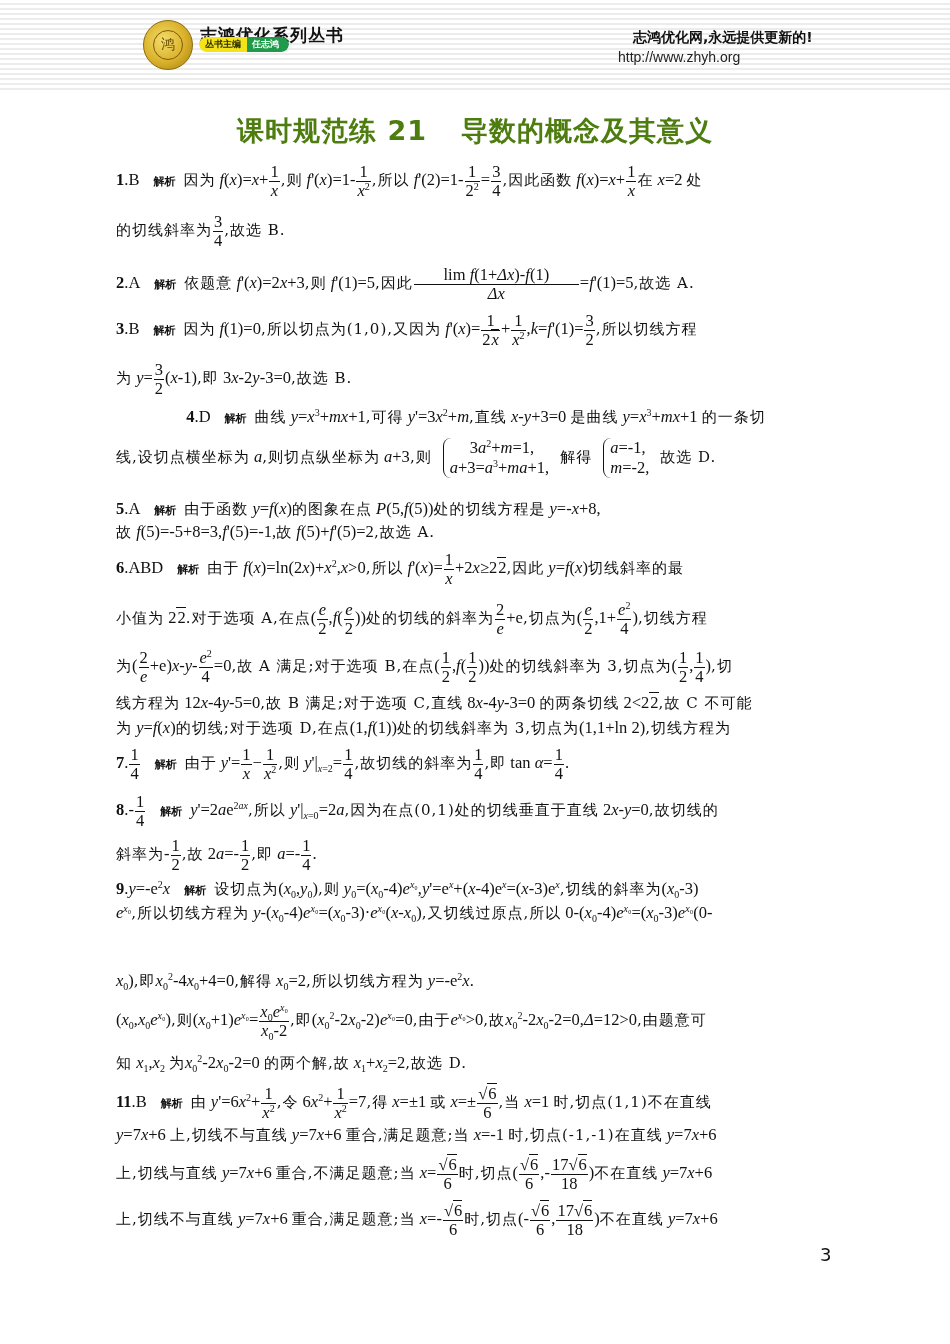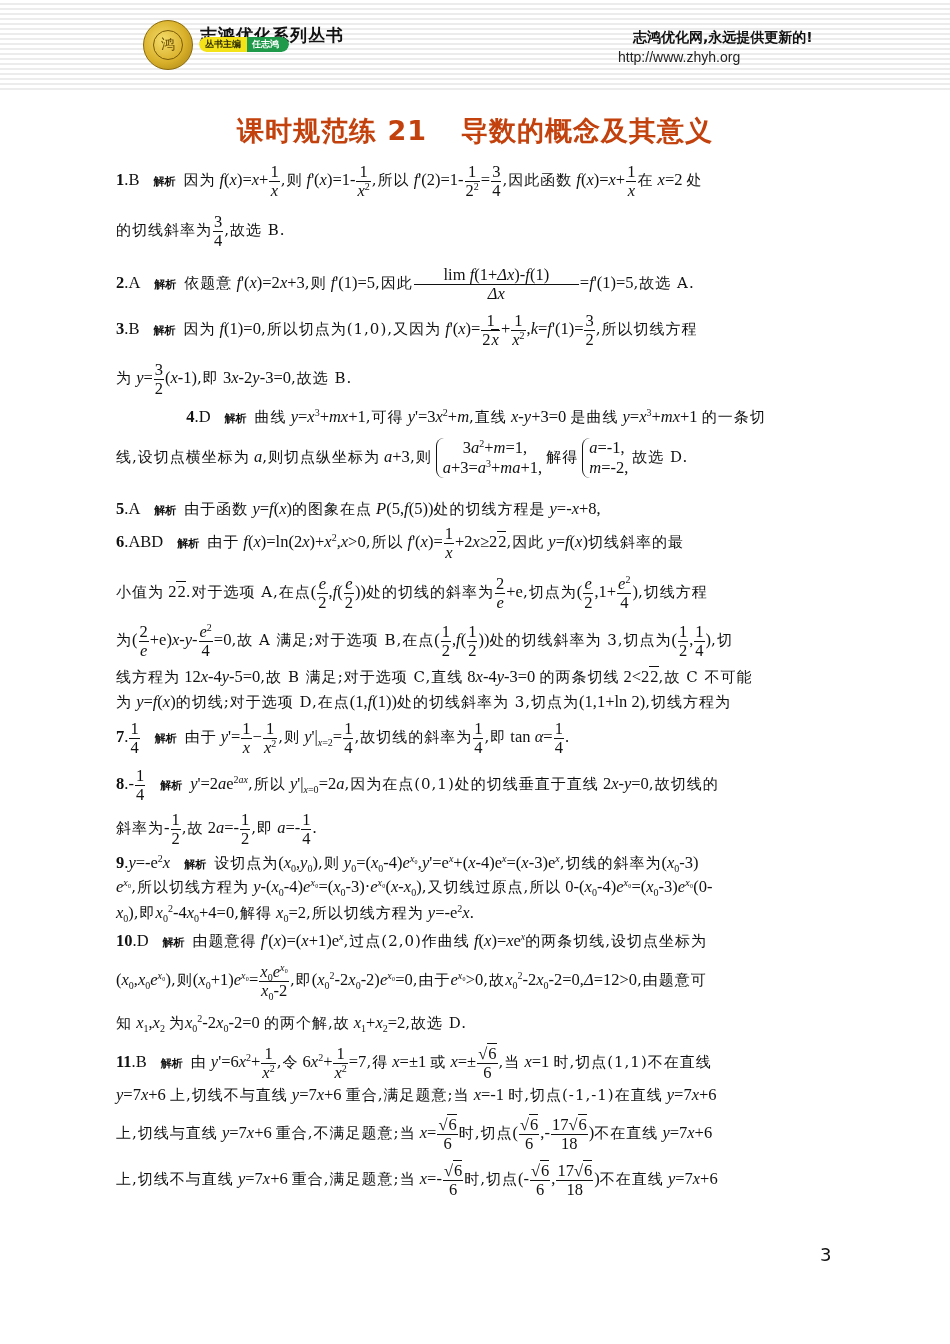--- a/index.html
+++ b/index.html
@@ -15,35 +15,35 @@
   .series-title { position:absolute; left:200px; top:24px; font-family:"DejaVu Sans",sans-serif; font-weight:bold;
                   font-size:17px; color:#111; letter-spacing:1px; }
   .editor-pill { position:absolute; left:199px; top:37px; height:15px; display:flex; border-radius:8px; overflow:hidden;
                  font-family:"DejaVu Sans",sans-serif; font-size:9px; font-weight:bold; }
   .editor-pill .l { background:#f3e318; color:#2a2a00; padding:0 6px; line-height:15px; border-radius:8px 0 0 8px; }
   .editor-pill .r { background:#1f9a4a; color:#fff; padding:0 10px 0 5px; line-height:15px; border-radius:0 8px 8px 0; }
   .slogan { position:absolute; left:633px; top:29px; font-family:"DejaVu Sans",sans-serif; font-weight:bold; font-size:14px; color:#111; }
   .url { position:absolute; left:618px; top:49px; font-family:"Liberation Sans",sans-serif; font-size:14px; color:#222; }
 
   .page-title { position:absolute; left:0; width:950px; top:113px; text-align:center;
-                font-family:"DejaVu Sans",sans-serif; font-weight:bold; font-size:27px; color:#c2410c; letter-spacing:1px; }
+                font-family:"DejaVu Sans",sans-serif; font-weight:bold; font-size:27px; color:#4d7c0f; letter-spacing:1px; }
   .page-title .gap { display:inline-block; width:34px; }
 
   .content { position:absolute; left:116px; top:160px; width:720px; font-size:16.5px; line-height:22px; }
   .para { position:relative; margin:0; white-space:nowrap; }
   .num { font-weight:bold; }
   .jx { font-family:"DejaVu Sans",sans-serif; font-weight:bold; font-size:11px; margin:0 8px 0 14px; }
   .zh { font-family:"DejaVu Serif",serif; font-size:15px; letter-spacing:1px; }
   i { font-style:italic; }
   .frac { display:inline-block; vertical-align:middle; text-align:center; margin:0 1px; line-height:18px; }
   .frac > span { display:block; padding:0 1px; }
   .frac > span.top { border-bottom:1px solid #111; }
   sup, sub { font-size:10px; line-height:0; }
   .sqrt { border-top:1px solid #111; padding-left:1px; }
-  .brace { display:inline-block; vertical-align:middle; border-left:1.5px solid #111; border-radius:8px 0 0 8px; padding-left:6px; line-height:20px; margin:0 4px; }
+  .brace { display:inline-block; vertical-align:middle; border-left:1.5px solid #111; border-radius:8px 0 0 8px; padding-left:6px; line-height:20px; margin:0 11px; }
   .page-num { position:absolute; left:820px; top:1244px; font-family:"DejaVu Sans",sans-serif; font-size:18px; color:#111; }
 </style>
 </head>
 <body>
 
 <div class="header">
   <div class="logo">
     <div class="logo-inner">鸿</div>
   </div>
   <div class="series-title">志鸿优化系列丛书</div>
@@ -82,20 +82,23 @@
   <div class="para" style="height:30px; line-height:30px;text-align:center;">
     <span class="num">4</span>.<span>D</span><span class="jx">解析</span><span class="zh">曲线</span> <i>y</i>=<i>x</i><sup>3</sup>+<i>mx</i>+1<span class="zh">,可得</span> <i>y</i>'=3<i>x</i><sup>2</sup>+<i>m</i><span class="zh">,直线</span> <i>x</i>-<i>y</i>+3=0 <span class="zh">是曲线</span> <i>y</i>=<i>x</i><sup>3</sup>+<i>mx</i>+1 <span class="zh">的一条切</span>
   </div>
   <div class="para" style="height:50px; line-height:50px;">
     <span class="zh">线,设切点横坐标为</span> <i>a</i><span class="zh">,则切点纵坐标为</span> <i>a</i>+3<span class="zh">,则</span><span class="brace"><span style="display:block;padding-left:20px;">3<i>a</i><sup>2</sup>+<i>m</i>=1,</span><span style="display:block;"><i>a</i>+3=<i>a</i><sup>3</sup>+<i>ma</i>+1,</span></span><span class="zh">解得</span><span class="brace"><span style="display:block;"><i>a</i>=-1,</span><span style="display:block;"><i>m</i>=-2,</span></span><span class="zh">故选 D.</span>
   </div>
 
   <div class="para" style="height:24px; line-height:26px; margin-top:14px;">
     <span class="num">5</span>.<span>A</span><span class="jx">解析</span><span class="zh">由于函数</span> <i>y</i>=<i>f</i>(<i>x</i>)<span class="zh">的图象在点</span> <i>P</i>(5,<i>f</i>(5))<span class="zh">处的切线方程是</span> <i>y</i>=-<i>x</i>+8,
   </div>
+  <div class="para" style="height:26px; line-height:24px;">
+    <span class="zh">故</span> <i>f</i>(5)=-5+8=3,<i>f</i>'(5)=-1,<span class="zh">故</span> <i>f</i>(5)+<i>f</i>'(5)=2<span class="zh">,故选 A.</span>
+  </div>
 
   <div class="para" style="height:48px; line-height:44px;">
     <span class="num">6</span>.<span>ABD</span><span class="jx">解析</span><span class="zh">由于</span> <i>f</i>(<i>x</i>)=ln(2<i>x</i>)+<i>x</i><sup>2</sup>,<i>x</i>&gt;0<span class="zh">,所以</span> <i>f</i>'(<i>x</i>)=<span class="frac"><span class="top">1</span><span><i>x</i></span></span>+2<i>x</i>≥2<span class="sqrt">2</span><span class="zh">,因此</span> <i>y</i>=<i>f</i>(<i>x</i>)<span class="zh">切线斜率的最</span>
   </div>
   <div class="para" style="height:48px; line-height:48px;">
     <span class="zh">小值为</span> 2<span class="sqrt">2</span><span class="zh">.对于选项 A,在点</span>(<span class="frac"><span class="top"><i>e</i></span><span>2</span></span>,<i>f</i>(<span class="frac"><span class="top"><i>e</i></span><span>2</span></span>))<span class="zh">处的切线的斜率为</span><span class="frac"><span class="top">2</span><span><i>e</i></span></span>+e<span class="zh">,切点为</span>(<span class="frac"><span class="top"><i>e</i></span><span>2</span></span>,1+<span class="frac"><span class="top"><i>e</i><sup>2</sup></span><span>4</span></span>)<span class="zh">,切线方程</span>
   </div>
   <div class="para" style="height:48px; line-height:48px;">
     <span class="zh">为</span>(<span class="frac"><span class="top">2</span><span><i>e</i></span></span>+e)<i>x</i>-<i>y</i>-<span class="frac"><span class="top"><i>e</i><sup>2</sup></span><span>4</span></span>=0<span class="zh">,故 A 满足;对于选项 B,在点</span>(<span class="frac"><span class="top">1</span><span>2</span></span>,<i>f</i>(<span class="frac"><span class="top">1</span><span>2</span></span>))<span class="zh">处的切线斜率为 3,切点为</span>(<span class="frac"><span class="top">1</span><span>2</span></span>,<span class="frac"><span class="top">1</span><span>4</span></span>)<span class="zh">,切</span>
   </div>
@@ -116,27 +119,24 @@
   <div class="para" style="height:40px; line-height:40px;">
     <span class="zh">斜率为</span>-<span class="frac"><span class="top">1</span><span>2</span></span><span class="zh">,故</span> 2<i>a</i>=-<span class="frac"><span class="top">1</span><span>2</span></span><span class="zh">,即</span> <i>a</i>=-<span class="frac"><span class="top">1</span><span>4</span></span>.
   </div>
 
   <div class="para" style="height:26px; line-height:30px;">
     <span class="num">9</span>.<i>y</i>=-e<sup>2</sup><i>x</i><span class="jx">解析</span><span class="zh">设切点为</span>(<i>x</i><sub>0</sub>,<i>y</i><sub>0</sub>)<span class="zh">,则</span> <i>y</i><sub>0</sub>=(<i>x</i><sub>0</sub>-4)<i>e</i><sup><i>x</i>₀</sup>,<i>y</i>'=e<sup><i>x</i></sup>+(<i>x</i>-4)e<sup><i>x</i></sup>=(<i>x</i>-3)e<sup><i>x</i></sup><span class="zh">,切线的斜率为</span>(<i>x</i><sub>0</sub>-3)
   </div>
   <div class="para" style="height:26px; line-height:26px;">
     <i>e</i><sup><i>x</i>₀</sup><span class="zh">,所以切线方程为</span> <i>y</i>-(<i>x</i><sub>0</sub>-4)<i>e</i><sup><i>x</i>₀</sup>=(<i>x</i><sub>0</sub>-3)·<i>e</i><sup><i>x</i>₀</sup>(<i>x</i>-<i>x</i><sub>0</sub>)<span class="zh">,又切线过原点,所以</span> 0-(<i>x</i><sub>0</sub>-4)<i>e</i><sup><i>x</i>₀</sup>=(<i>x</i><sub>0</sub>-3)<i>e</i><sup><i>x</i>₀</sup>(0-
   </div>
-  <div class="para" style="height:26px; line-height:26px;">
+  <div class="para" style="height:26px; line-height:26px;margin-top:42px;">
     <i>x</i><sub>0</sub>)<span class="zh">,即</span><i>x</i><sub>0</sub><sup>2</sup>-4<i>x</i><sub>0</sub>+4=0<span class="zh">,解得</span> <i>x</i><sub>0</sub>=2<span class="zh">,所以切线方程为</span> <i>y</i>=-e<sup>2</sup><i>x</i>.
   </div>
 
-  <div class="para" style="height:28px; line-height:30px;">
-    <span class="num">10</span>.<span>D</span><span class="jx">解析</span><span class="zh">由题意得</span> <i>f</i>'(<i>x</i>)=(<i>x</i>+1)e<sup><i>x</i></sup><span class="zh">,过点(2,0)作曲线</span> <i>f</i>(<i>x</i>)=<i>x</i>e<sup><i>x</i></sup><span class="zh">的两条切线,设切点坐标为</span>
-  </div>
   <div class="para" style="height:52px; line-height:52px;">
     (<i>x</i><sub>0</sub>,<i>x</i><sub>0</sub><i>e</i><sup><i>x</i>₀</sup>)<span class="zh">,则</span>(<i>x</i><sub>0</sub>+1)<i>e</i><sup><i>x</i>₀</sup>=<span class="frac"><span class="top"><i>x</i><sub>0</sub><i>e</i><sup><i>x</i>₀</sup></span><span><i>x</i><sub>0</sub>-2</span></span><span class="zh">,即</span>(<i>x</i><sub>0</sub><sup>2</sup>-2<i>x</i><sub>0</sub>-2)<i>e</i><sup><i>x</i>₀</sup>=0<span class="zh">,由于</span><i>e</i><sup><i>x</i>₀</sup>&gt;0<span class="zh">,故</span><i>x</i><sub>0</sub><sup>2</sup>-2<i>x</i><sub>0</sub>-2=0,<i>Δ</i>=12&gt;0<span class="zh">,由题意可</span>
   </div>
   <div class="para" style="height:36px; line-height:34px;">
     <span class="zh">知</span> <i>x</i><sub>1</sub>,<i>x</i><sub>2</sub> <span class="zh">为</span><i>x</i><sub>0</sub><sup>2</sup>-2<i>x</i><sub>0</sub>-2=0 <span class="zh">的两个解,故</span> <i>x</i><sub>1</sub>+<i>x</i><sub>2</sub>=2<span class="zh">,故选 D.</span>
   </div>
 
   <div class="para" style="height:38px; line-height:40px;">
     <span class="num">11</span>.<span>B</span><span class="jx">解析</span><span class="zh">由</span> <i>y</i>'=6<i>x</i><sup>2</sup>+<span class="frac"><span class="top">1</span><span><i>x</i><sup>2</sup></span></span><span class="zh">,令</span> 6<i>x</i><sup>2</sup>+<span class="frac"><span class="top">1</span><span><i>x</i><sup>2</sup></span></span>=7<span class="zh">,得</span> <i>x</i>=±1 <span class="zh">或</span> <i>x</i>=±<span class="frac"><span class="top">√<span class="sqrt">6</span></span><span>6</span></span><span class="zh">,当</span> <i>x</i>=1 <span class="zh">时,切点(1,1)不在直线</span>
   </div>

